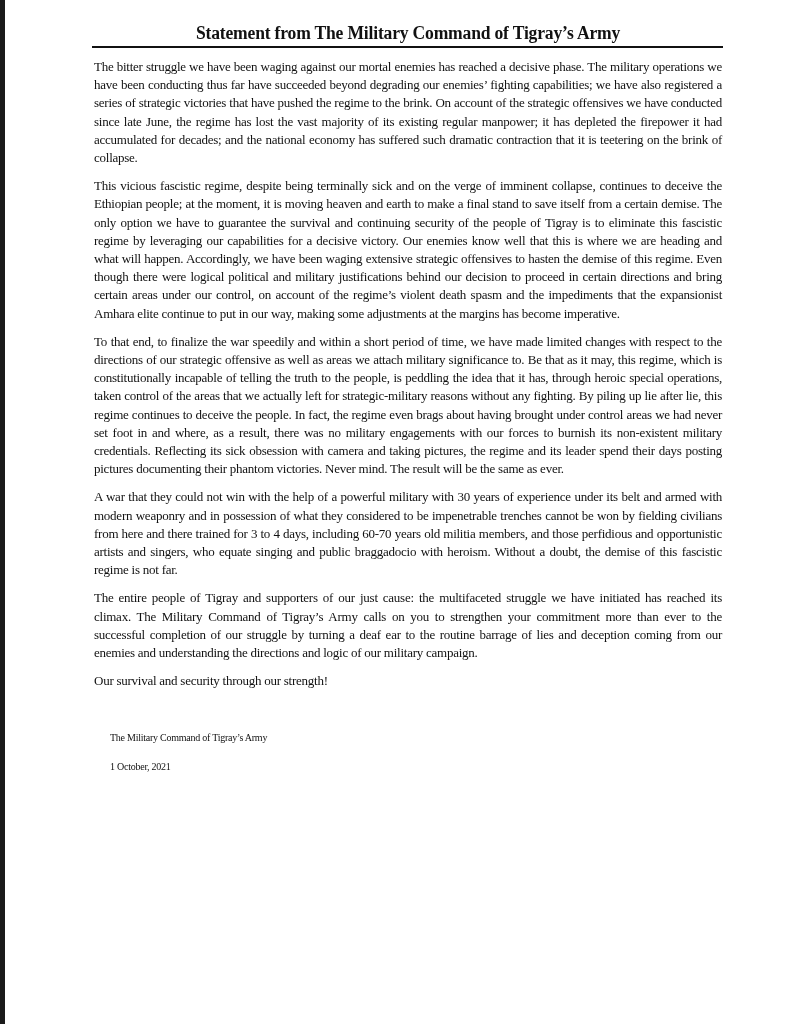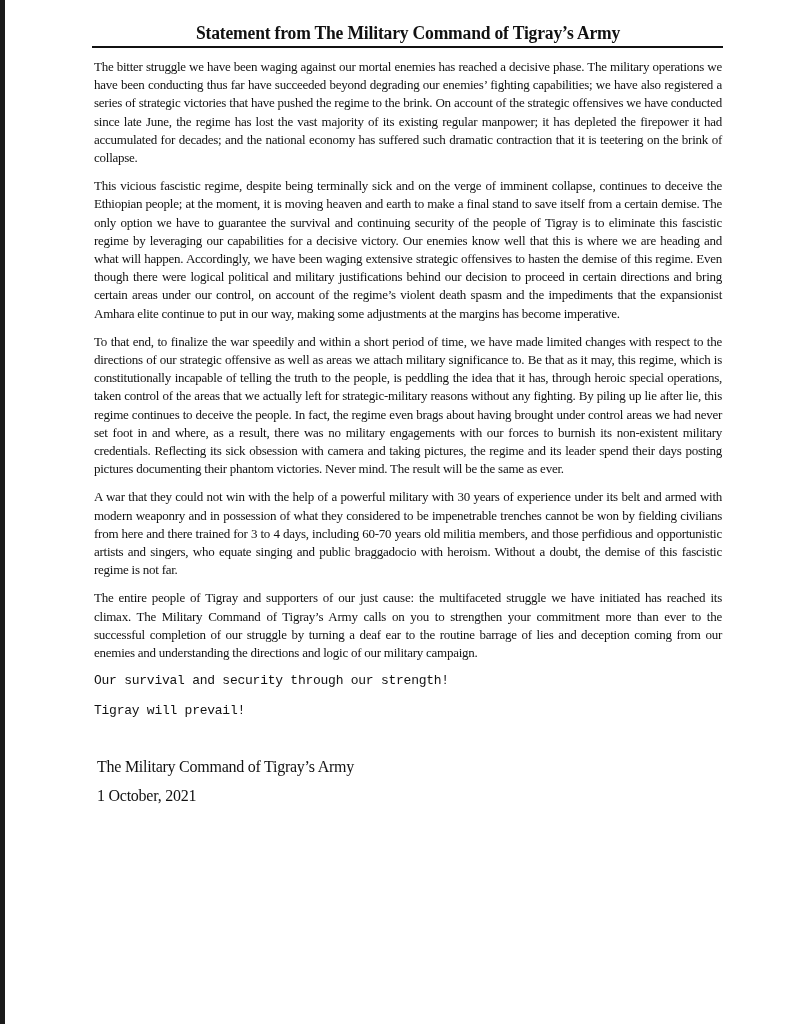--- a/index.html
+++ b/index.html
@@ -48,49 +48,47 @@
     }
     .body-text p {
       margin: 0 0 10px 0;
       font-size: 13px;
       line-height: 18.2px;
       text-align: justify;
       letter-spacing: -0.25px;
     }
     .body-text p.short {
       margin-bottom: 11px;
-      font-family: Liberation Mono, monospace;
     }
     .spacer {
       height: 27px;
     }
     .signature p {
-      margin: 0 0 11px 3px;
-      font-size: 16px;
+      margin: 0 0 11px 16px;
+      font-size: 10px;
       line-height: 18.2px;
       letter-spacing: -0.25px;
     }
   </style>
 </head>
 <body>
 
 <div class="left-edge"></div>
 
 <div class="page">
   <h1 class="title">Statement from The Military Command of Tigray’s Army</h1>
   <div class="title-rule"></div>
 
   <div class="body-text">
     <p>The bitter struggle we have been waging against our mortal enemies has reached a decisive phase. The military operations we have been conducting thus far have succeeded beyond degrading our enemies’ fighting capabilities; we have also registered a series of strategic victories that have pushed the regime to the brink. On account of the strategic offensives we have conducted since late June, the regime has lost the vast majority of its existing regular manpower; it has depleted the firepower it had accumulated for decades; and the national economy has suffered such dramatic contraction that it is teetering on the brink of collapse.</p>
     <p>This vicious fascistic regime, despite being terminally sick and on the verge of imminent collapse, continues to deceive the Ethiopian people; at the moment, it is moving heaven and earth to make a final stand to save itself from a certain demise. The only option we have to guarantee the survival and continuing security of the people of Tigray is to eliminate this fascistic regime by leveraging our capabilities for a decisive victory. Our enemies know well that this is where we are heading and what will happen. Accordingly, we have been waging extensive strategic offensives to hasten the demise of this regime. Even though there were logical political and military justifications behind our decision to proceed in certain directions and bring certain areas under our control, on account of the regime’s violent death spasm and the impediments that the expansionist Amhara elite continue to put in our way, making some adjustments at the margins has become imperative.</p>
     <p>To that end, to finalize the war speedily and within a short period of time, we have made limited changes with respect to the directions of our strategic offensive as well as areas we attach military significance to. Be that as it may, this regime, which is constitutionally incapable of telling the truth to the people, is peddling the idea that it has, through heroic special operations, taken control of the areas that we actually left for strategic-military reasons without any fighting. By piling up lie after lie, this regime continues to deceive the people. In fact, the regime even brags about having brought under control areas we had never set foot in and where, as a result, there was no military engagements with our forces to burnish its non-existent military credentials. Reflecting its sick obsession with camera and taking pictures, the regime and its leader spend their days posting pictures documenting their phantom victories. Never mind. The result will be the same as ever.</p>
     <p>A war that they could not win with the help of a powerful military with 30 years of experience under its belt and armed with modern weaponry and in possession of what they considered to be impenetrable trenches cannot be won by fielding civilians from here and there trained for 3 to 4 days, including 60-70 years old militia members, and those perfidious and opportunistic artists and singers, who equate singing and public braggadocio with heroism. Without a doubt, the demise of this fascistic regime is not far.</p>
     <p>The entire people of Tigray and supporters of our just cause: the multifaceted struggle we have initiated has reached its climax. The Military Command of Tigray’s Army calls on you to strengthen your commitment more than ever to the successful completion of our struggle by turning a deaf ear to the routine barrage of lies and deception coming from our enemies and understanding the directions and logic of our military campaign.</p>
     <p class="short">Our survival and security through our strength!</p>
-    <p class="short">Tigray will prevail!</p>
   </div>
 
   <div class="spacer"></div>
 
   <div class="signature">
     <p>The Military Command of Tigray’s Army</p>
     <p>1 October, 2021</p>
   </div>
 </div>
 

